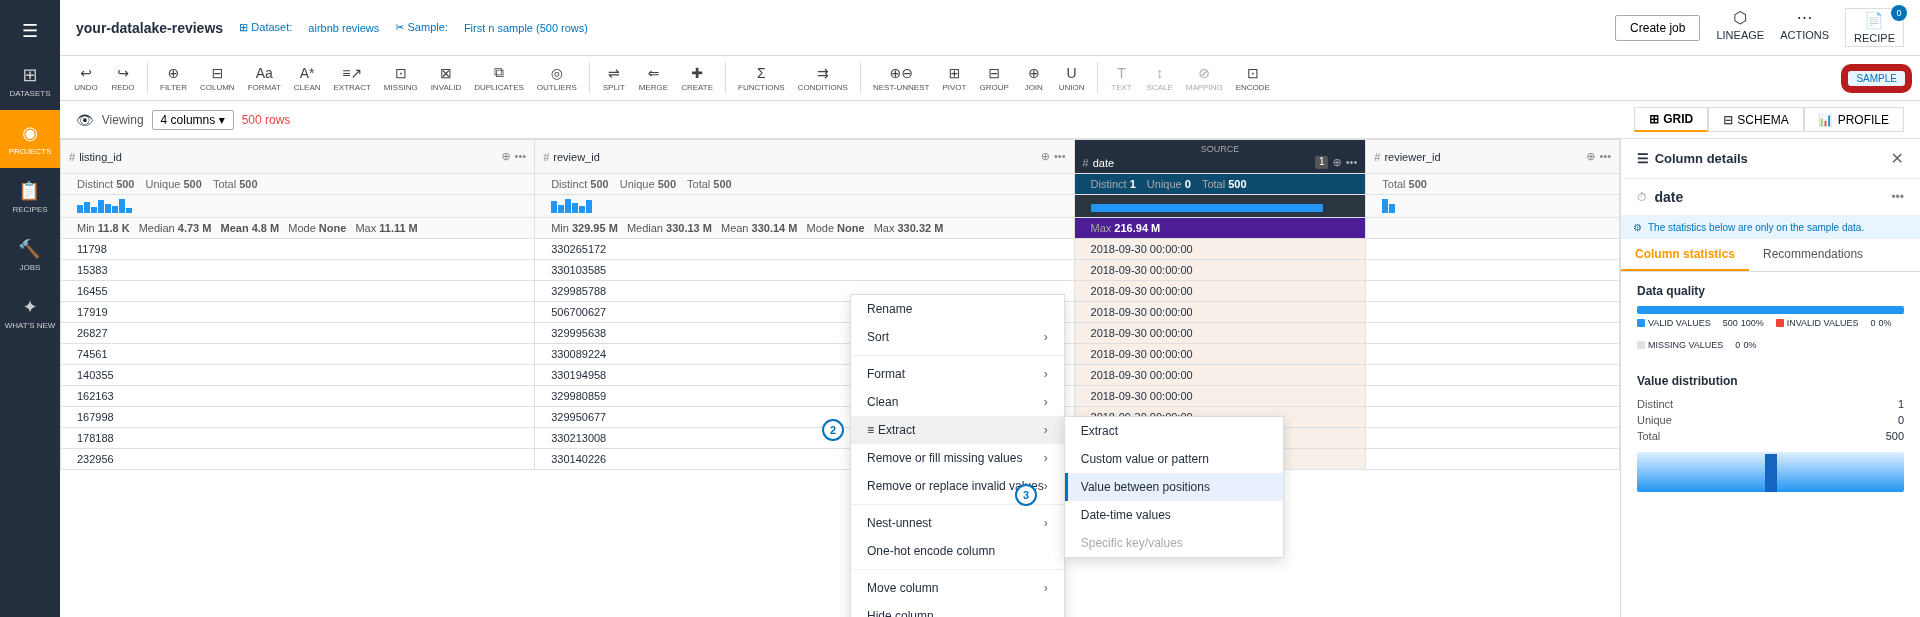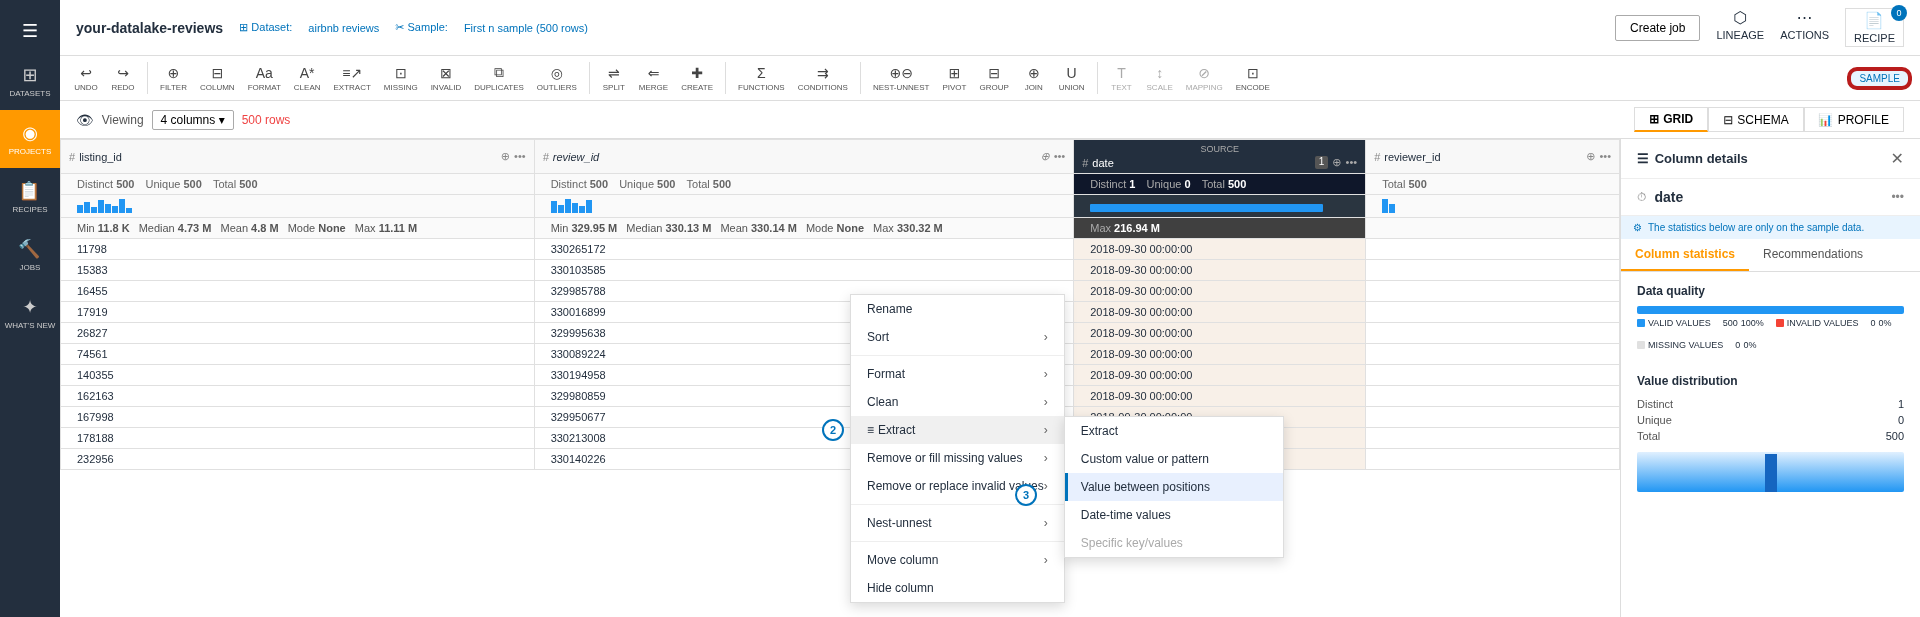--- a/index.html
+++ b/index.html
@@ -25,21 +25,21 @@
     .header-actions { display: flex; align-items: center; gap: 16px; }
     .create-job-btn { border: 1px solid #aaa; background: #fff; padding: 5px 14px; font-size: 12px; cursor: pointer; border-radius: 2px; }
     .header-right-icons { display: flex; gap: 16px; font-size: 11px; color: #232f3e; cursor: pointer; }
 
     
     .toolbar { background: #fff; border-bottom: 1px solid #ddd; padding: 4px 8px; display: flex; align-items: center; gap: 2px; }
     .toolbar-group { display: flex; align-items: center; gap: 1px; }
     .toolbar-btn { display: flex; flex-direction: column; align-items: center; padding: 4px 6px; cursor: pointer; border: none; background: transparent; font-size: 8px; color: #555; min-width: 36px; }
     .toolbar-btn .tb-icon { font-size: 14px; color: #444; margin-bottom: 2px; }
     .toolbar-sep { width: 1px; height: 32px; background: #ddd; margin: 0 4px; }
-    .sample-badge { background: #e8f4fe; border: 4px solid #b91c1c; color: #0073bb; font-size: 10px; padding: 2px 8px; border-radius: 10px; }
+    .sample-badge { background: #e8f4fe; border: 7px solid #b91c1c; color: #0073bb; font-size: 10px; padding: 2px 8px; border-radius: 10px; }
 
     
     .view-controls { background: #fff; border-bottom: 1px solid #ddd; padding: 6px 16px; display: flex; align-items: center; justify-content: space-between; }
     .view-left { display: flex; align-items: center; gap: 8px; font-size: 12px; }
     .viewing-label { color: #555; }
     .cols-badge { background: #fff; border: 1px solid #aaa; padding: 2px 8px; border-radius: 2px; font-size: 12px; cursor: pointer; }
     .rows-label { color: #ef4444; }
     .view-tabs { display: flex; gap: 0; }
     .view-tab { padding: 4px 14px; border: 1px solid #ddd; background: #fff; font-size: 12px; cursor: pointer; display: flex; align-items: center; gap: 4px; }
     .view-tab.active { background: #fff; font-weight: 600; border-bottom: 2px solid #ff9900; }
@@ -324,21 +324,21 @@
             <tr>
               <th style="min-width:200px;">
                 <div class="col-header">
                   <span><span class="col-type">#</span><span>listing_id</span></span>
                   <div class="col-actions">
                     <span>⊕</span>
                     <span>•••</span>
                   </div>
                 </div>
               </th>
-              <th style="min-width:200px;font-style:italic;">
+              <th style="min-width:200px;">
                 <div class="col-header">
                   <span><span class="col-type">#</span><span>review_id</span></span>
                   <div class="col-actions">
                     <span>⊕</span>
                     <span>•••</span>
                   </div>
                 </div>
               </th>
               <th style="min-width:230px; background:#232f3e; color:#fff;">
                 <div style="font-size:9px; color:#aaa; margin-bottom:2px;">SOURCE</div>
@@ -357,21 +357,21 @@
                   <div class="col-actions">
                     <span>⊕</span>
                     <span>•••</span>
                   </div>
                 </div>
               </th>
             </tr>
             <tr class="stats-row">
               <td><span>Distinct <b>500</b></span> <span style="margin-left:8px;">Unique <b>500</b></span> <span style="margin-left:8px;">Total <b>500</b></span></td>
               <td><span>Distinct <b>500</b></span> <span style="margin-left:8px;">Unique <b>500</b></span> <span style="margin-left:8px;">Total <b>500</b></span></td>
-              <td style="background:#0f172a;color:#aaa;"><span>Distinct <b style="color:#fff;">1</b></span> <span style="margin-left:8px;">Unique <b style="color:#fff;">0</b></span> <span style="margin-left:8px;">Total <span style="color:#fff;font-weight:bold;">500</span></span></td>
+              <td style="background:#0c4a6e;color:#aaa;"><span>Distinct <b style="color:#fff;">1</b></span> <span style="margin-left:8px;">Unique <b style="color:#fff;">0</b></span> <span style="margin-left:8px;">Total <span style="color:#fff;font-weight:bold;">500</span></span></td>
               <td><span>Total <b>500</b></span></td>
             </tr>
             <tr class="bar-row">
               <td>
                   <div style="display:flex;gap:1px;height:14px;align-items:flex-end;">
                 <div style="width:6px;height:8px;background:#2196f3;"></div>
                 <div style="width:6px;height:11px;background:#2196f3;"></div>
                 <div style="width:6px;height:6px;background:#2196f3;"></div>
                 <div style="width:6px;height:13px;background:#2196f3;"></div>
                 <div style="width:6px;height:9px;background:#2196f3;"></div>
@@ -397,32 +397,32 @@
                   <div style="display:flex;gap:1px;height:14px;align-items:flex-end;">
                 <div style="width:6px;height:14px;background:#2196f3;"></div>
                 <div style="width:6px;height:9px;background:#2196f3;"></div>
               </div>
                 </td>
             </tr>
             <tr class="stat-nums-row">
               <td>
                 <span>Min <b>11.8 K</b></span>
                 <span style="margin-left:6px;">Median <b>4.73 M</b></span>
-                <span style="margin-left:6px;">Mean <b>4.8 M</b></span>
+                <span style="margin-left:6px;font-weight:bold;">Mean <b>4.8 M</b></span>
                 <span style="margin-left:6px;">Mode <b>None</b></span>
                 <span style="margin-left:6px;">Max <b>11.11 M</b></span>
               </td>
               <td>
                 <span>Min <b>329.95 M</b></span>
                 <span style="margin-left:6px;">Median <b>330.13 M</b></span>
                 <span style="margin-left:6px;">Mean <b>330.14 M</b></span>
                 <span style="margin-left:6px;">Mode <b>None</b></span>
                 <span style="margin-left:6px;">Max <b>330.32 M</b></span>
               </td>
-              <td style="background:#404040;color:#aaa;"><span>Max <b style="color:#fff;">216.94 M</b></span></td>
+              <td style="background:#4c1d95;color:#aaa;"><span>Max <b style="color:#fff;">216.94 M</b></span></td>
               <td></td>
             </tr>
           </thead>
           <tbody id="data-tbody">
           <tr class="data-row">
                 <td>11798</td>
                 <td>330265172</td>
                 <td style="background: rgb(248, 240, 232);">2018-09-30 00:00:00</td>
                 <td></td>
               </tr>
@@ -433,21 +433,21 @@
                 <td></td>
               </tr>
               <tr class="data-row">
                 <td>16455</td>
                 <td>329985788</td>
                 <td style="background: rgb(248, 240, 232);">2018-09-30 00:00:00</td>
                 <td></td>
               </tr>
               <tr class="data-row">
                 <td>17919</td>
-                <td>330016899</td>
+                <td>506700627</td>
                 <td style="background: rgb(248, 240, 232);">2018-09-30 00:00:00</td>
                 <td></td>
               </tr>
               <tr class="data-row">
                 <td>26827</td>
                 <td>329995638</td>
                 <td style="background: rgb(248, 240, 232);">2018-09-30 00:00:00</td>
                 <td></td>
               </tr>
               <tr class="data-row">
@@ -526,20 +526,23 @@
               <span class="chevron">›</span>
             </div>
           <div class="context-menu-item">
               <span>Remove or replace invalid values</span>
               <span class="chevron">›</span>
             </div>
           <div class="context-menu-sep"></div>
           <div class="context-menu-item">
               <span>Nest-unnest</span>
               <span class="chevron">›</span>
+            </div>
+          <div class="context-menu-item">
+              <span>One-hot encode column</span>
             </div>
           <div class="context-menu-sep"></div>
           <div class="context-menu-item">
               <span>Move column</span>
               <span class="chevron">›</span>
             </div>
           <div class="context-menu-item">
               <span>Hide column</span>
             </div>
 

